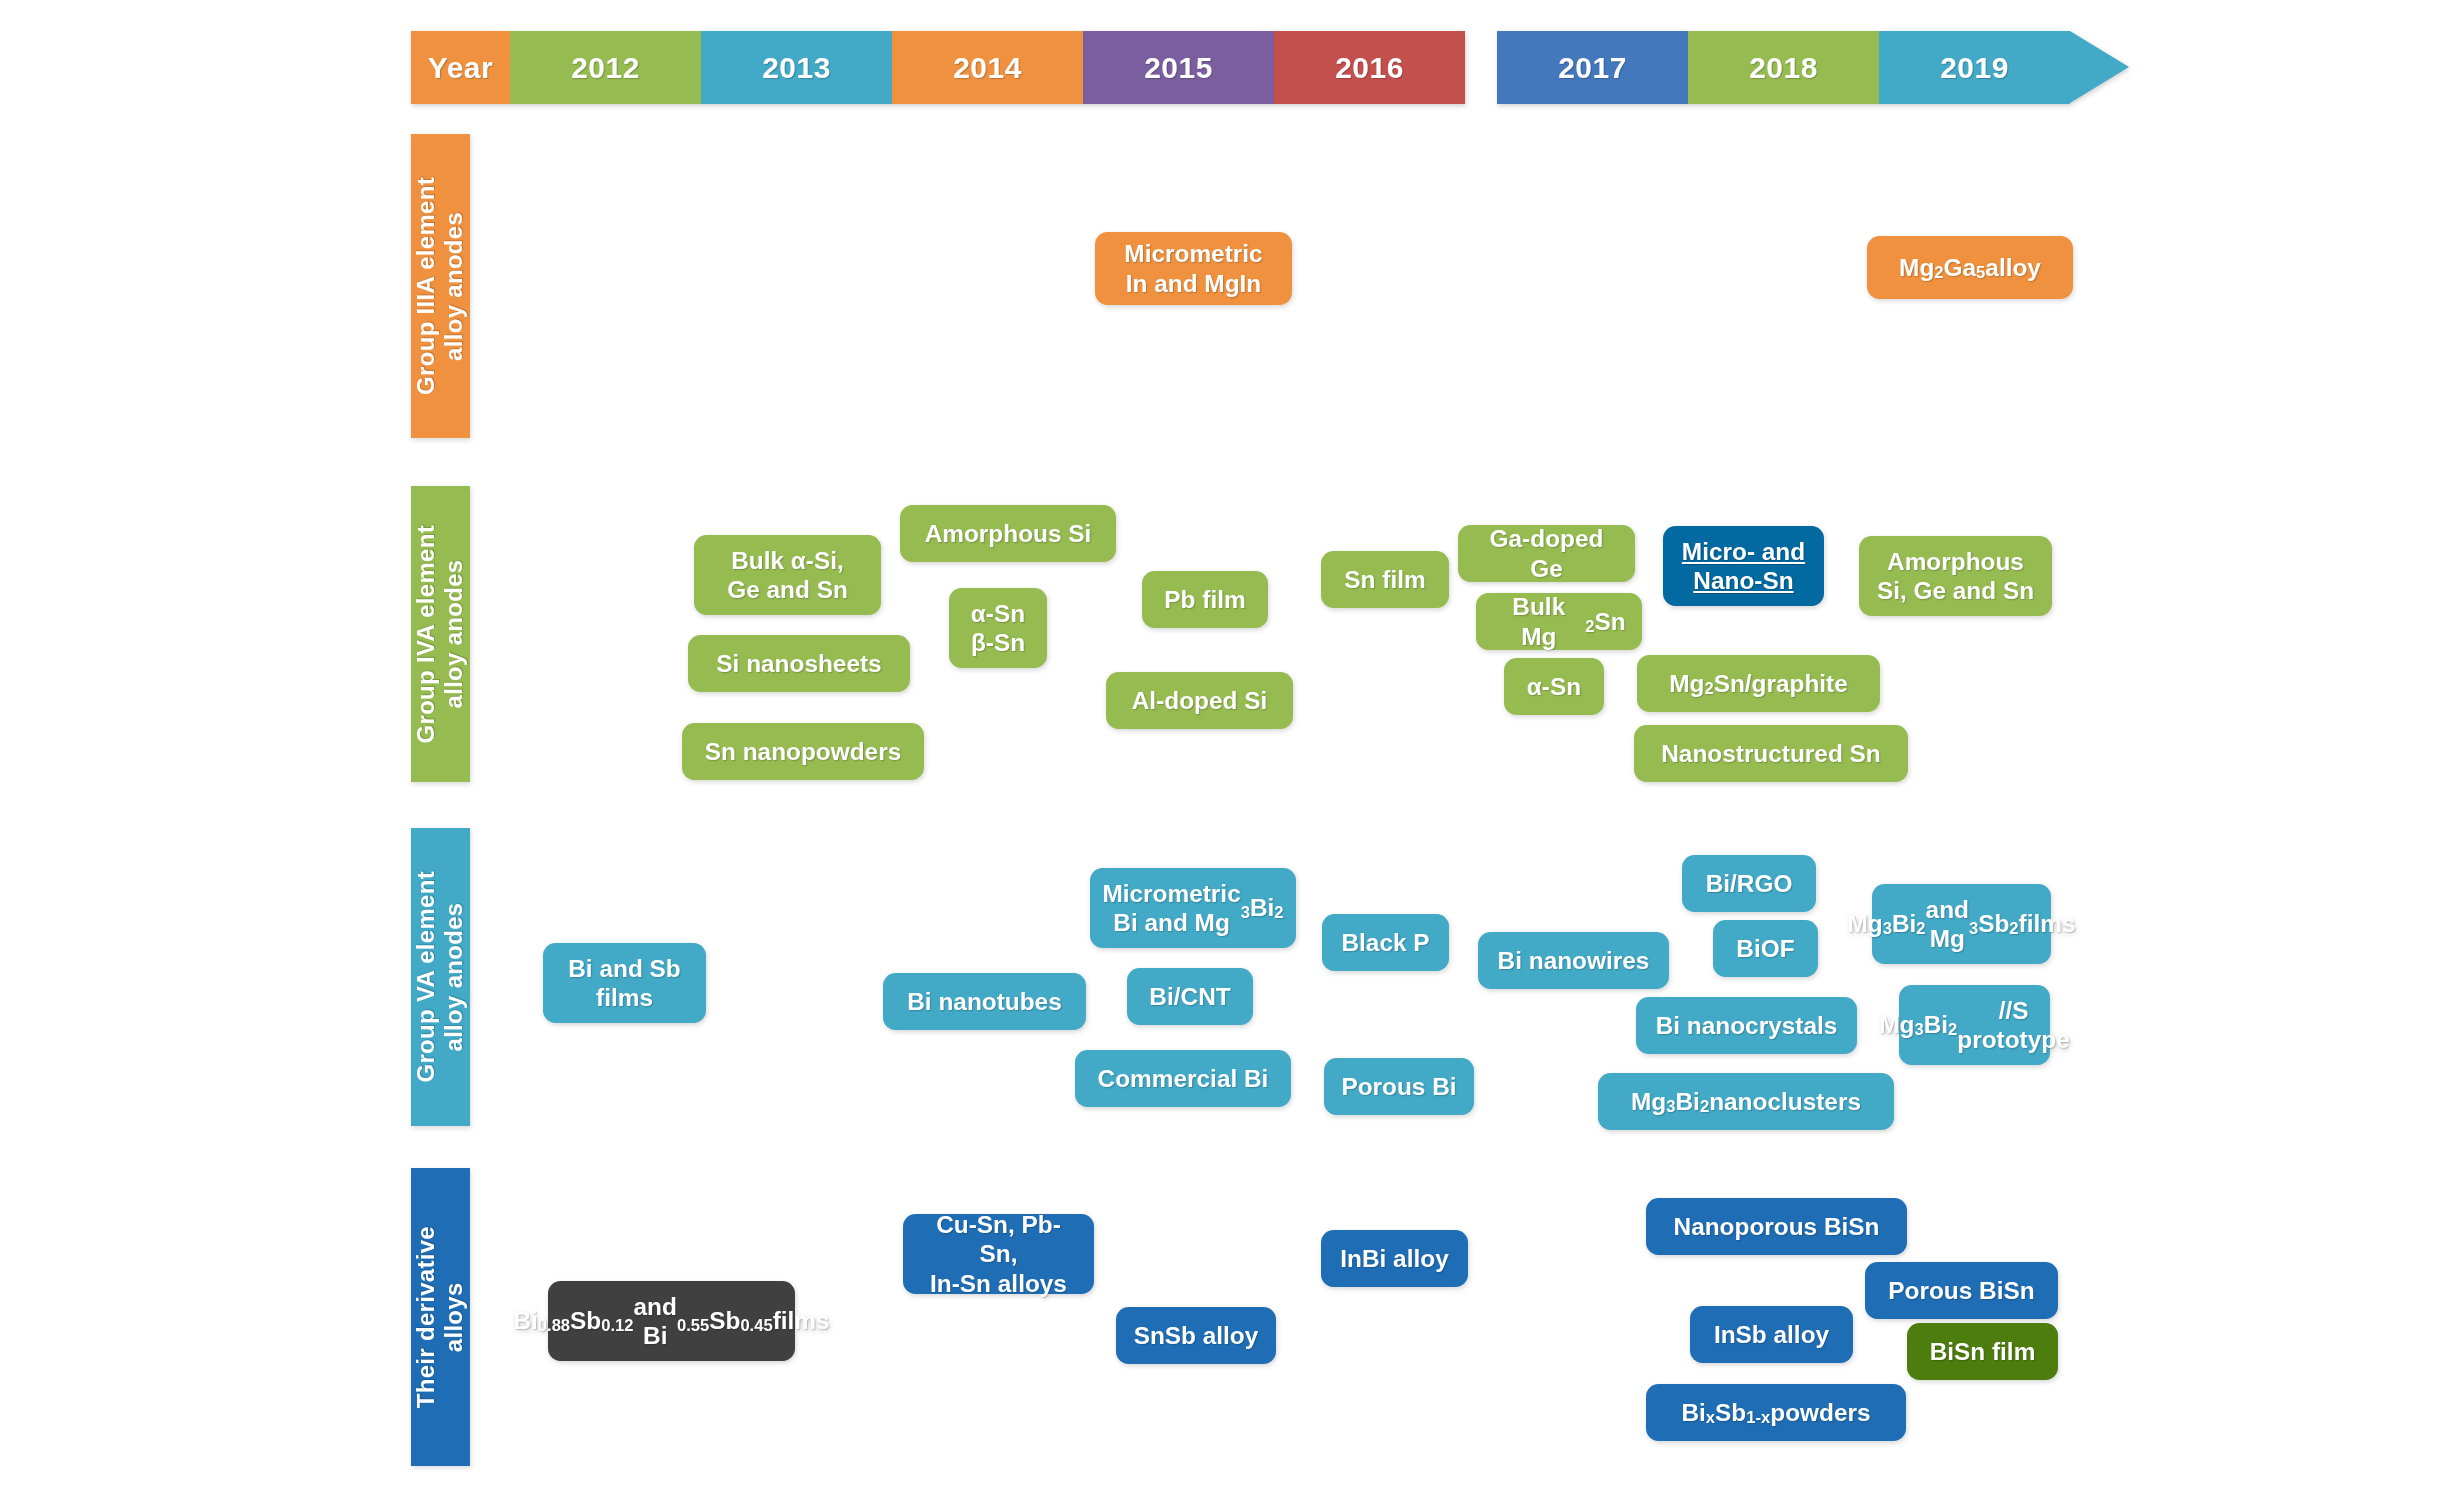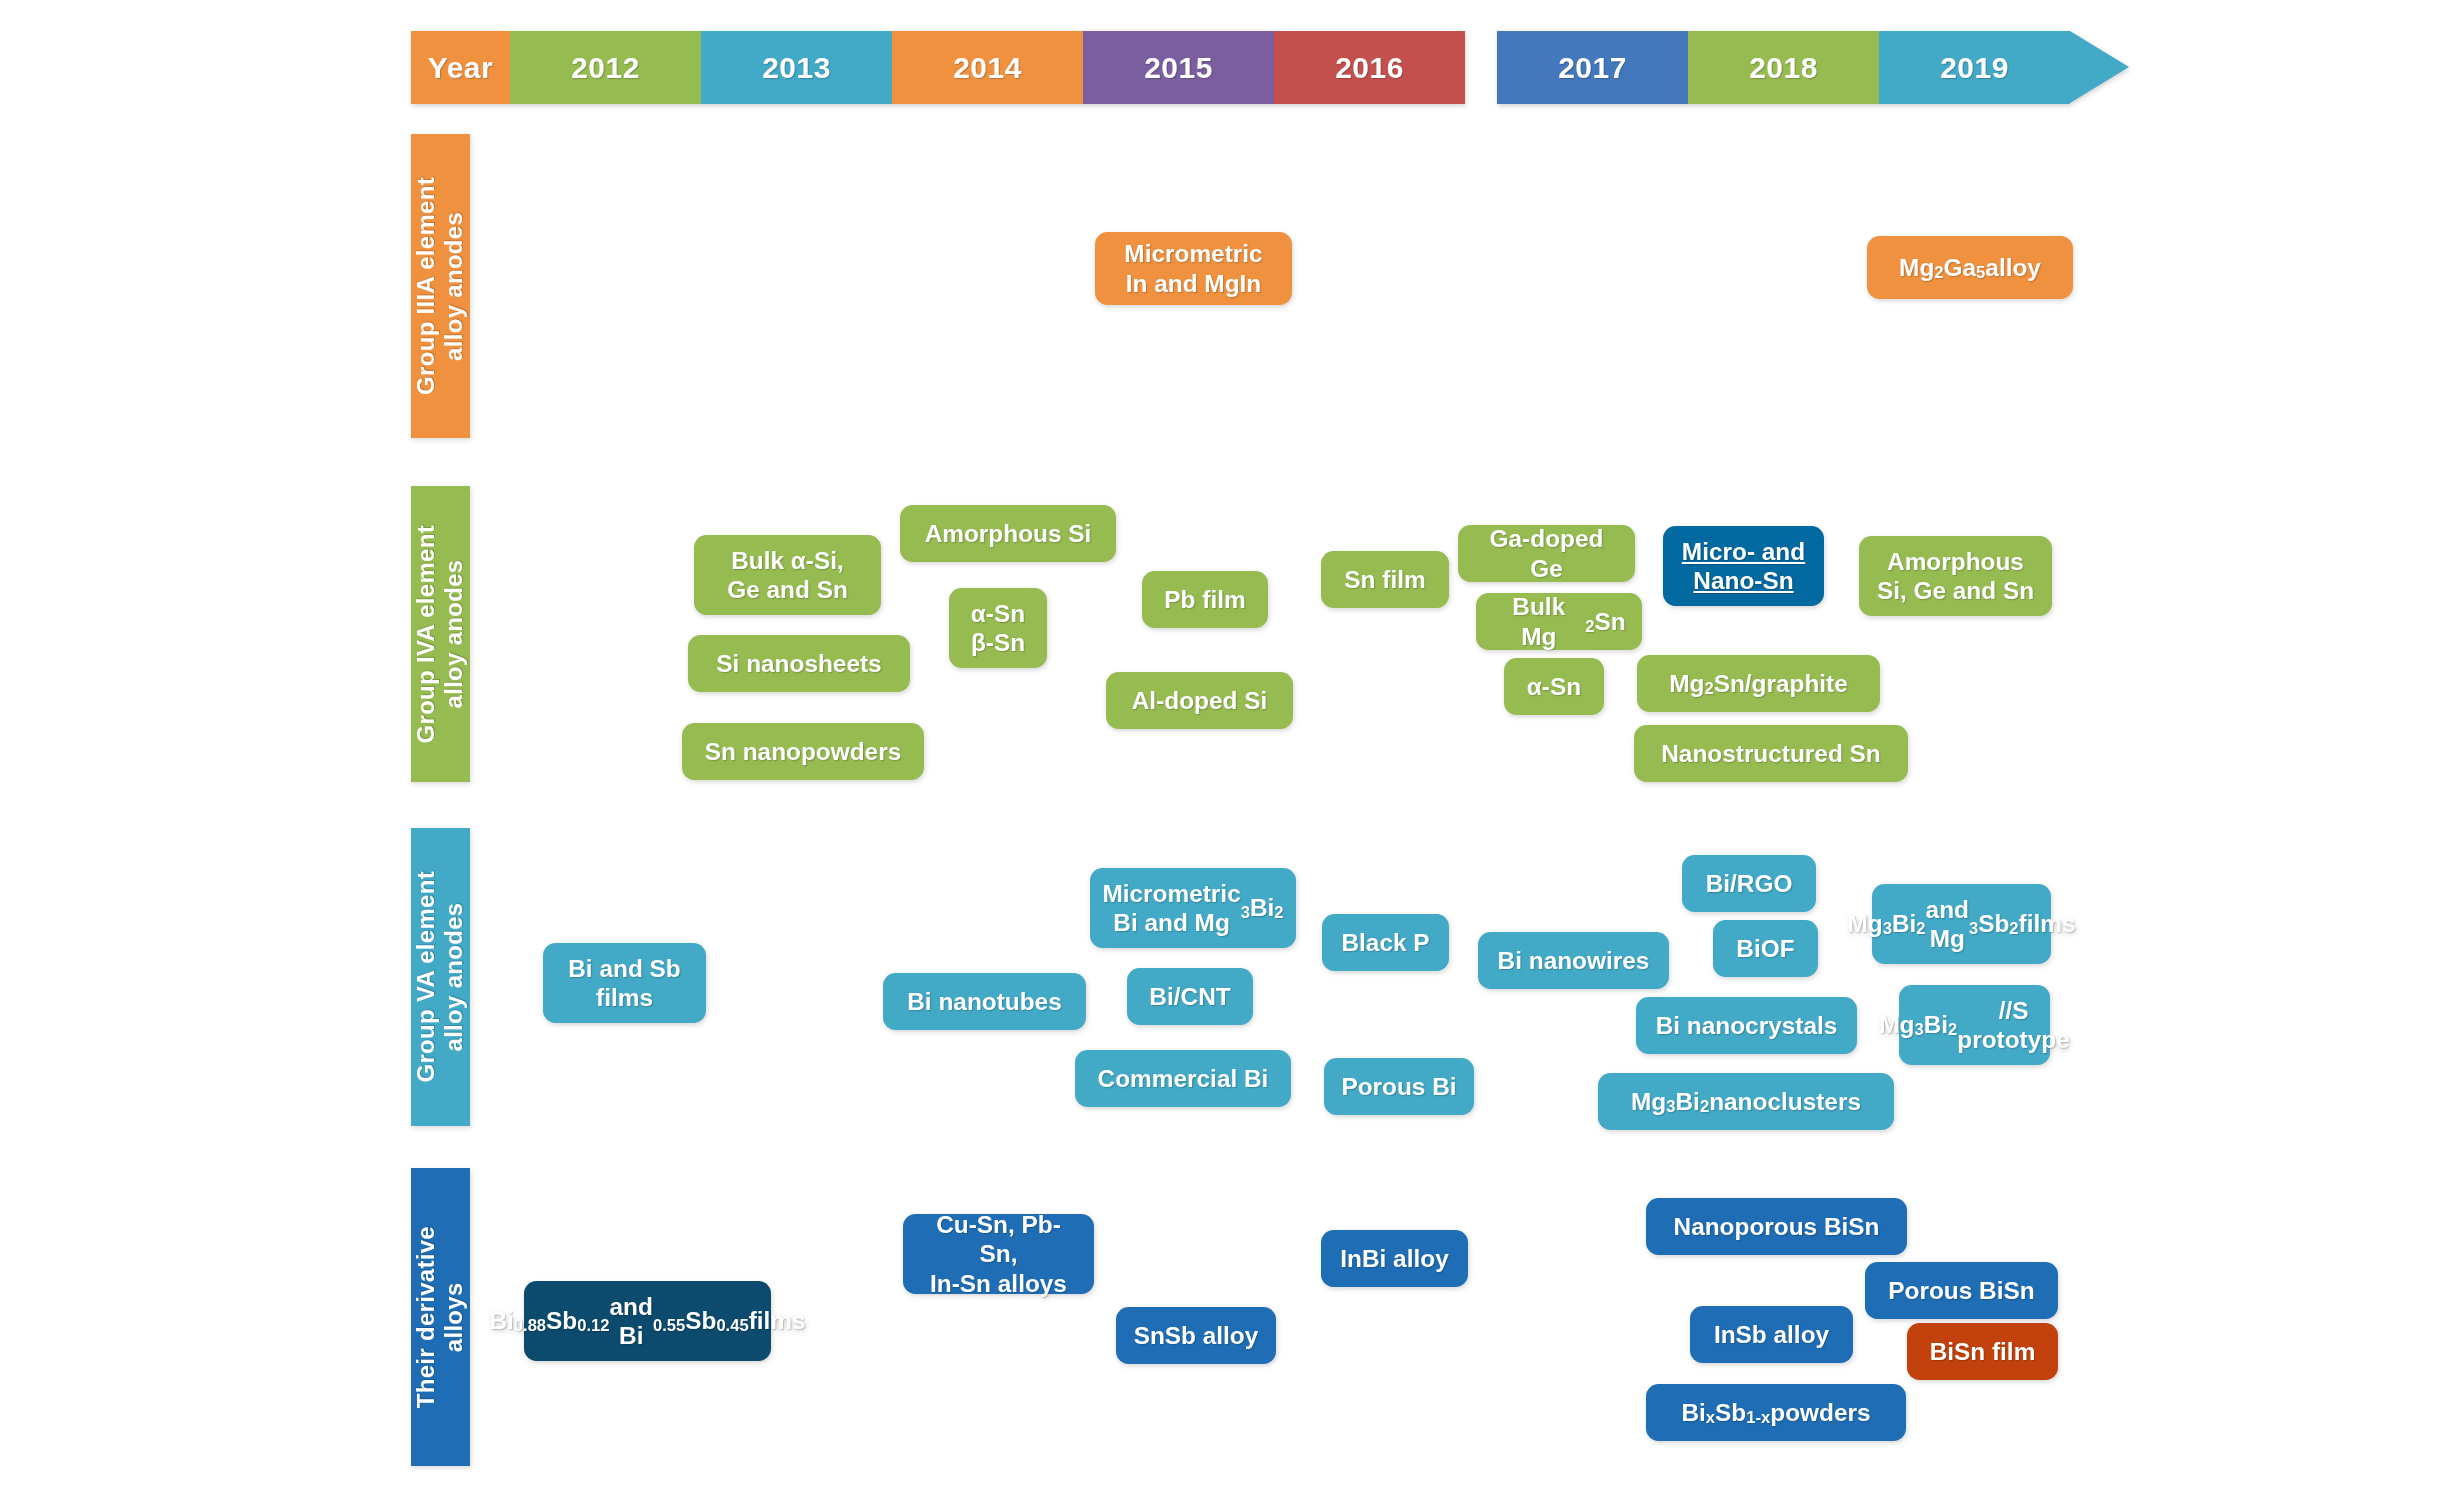--- a/index.html
+++ b/index.html
@@ -160,25 +160,25 @@
       <div class="pill" style="left: 1075px; top: 1050px; width: 216px; height: 57px; background: rgb(66, 169, 199);">Commercial Bi</div>
       <div class="pill" style="left: 1322px; top: 914px; width: 127px; height: 57px; background: rgb(66, 169, 199);">Black P</div>
       <div class="pill" style="left: 1324px; top: 1058px; width: 150px; height: 57px; background: rgb(66, 169, 199);">Porous Bi</div>
       <div class="pill" style="left: 1478px; top: 932px; width: 191px; height: 57px; background: rgb(66, 169, 199);">Bi nanowires</div>
       <div class="pill" style="left: 1598px; top: 1073px; width: 296px; height: 57px; background: rgb(66, 169, 199);">Mg<sub>3</sub>Bi<sub>2</sub> nanoclusters</div>
       <div class="pill" style="left: 1682px; top: 855px; width: 134px; height: 57px; background: rgb(66, 169, 199);">Bi/RGO</div>
       <div class="pill" style="left: 1713px; top: 920px; width: 105px; height: 57px; background: rgb(66, 169, 199);">BiOF</div>
       <div class="pill" style="left: 1636px; top: 997px; width: 221px; height: 57px; background: rgb(66, 169, 199);">Bi nanocrystals</div>
       <div class="pill" style="left: 1872px; top: 884px; width: 179px; height: 80px; background: rgb(66, 169, 199);">Mg<sub>3</sub>Bi<sub>2</sub> and<br>Mg<sub>3</sub>Sb<sub>2</sub> films</div>
       <div class="pill" style="left: 1899px; top: 985px; width: 151px; height: 80px; background: rgb(66, 169, 199);">Mg<sub>3</sub>Bi<sub>2</sub>//S<br>prototype</div>
-      <div class="pill" style="left: 524px; top: 1281px; width: 247px; height: 80px; background: #0c4a6e;">Bi<sub>0.88</sub>Sb<sub>0.12</sub> and<br>Bi<sub>0.55</sub>Sb<sub>0.45</sub> films</div>
+      <div class="pill" style="left: 548px; top: 1281px; width: 247px; height: 80px; background: #404040;">Bi<sub>0.88</sub>Sb<sub>0.12</sub> and<br>Bi<sub>0.55</sub>Sb<sub>0.45</sub> films</div>
       <div class="pill" style="left: 903px; top: 1214px; width: 191px; height: 80px; background: rgb(31, 110, 181);">Cu-Sn, Pb-Sn,<br>In-Sn alloys</div>
       <div class="pill" style="left: 1116px; top: 1307px; width: 160px; height: 57px; background: rgb(31, 110, 181);">SnSb alloy</div>
       <div class="pill" style="left: 1321px; top: 1230px; width: 147px; height: 57px; background: rgb(31, 110, 181);">InBi alloy</div>
       <div class="pill" style="left: 1646px; top: 1198px; width: 261px; height: 57px; background: rgb(31, 110, 181);">Nanoporous BiSn</div>
       <div class="pill" style="left: 1690px; top: 1306px; width: 163px; height: 57px; background: rgb(31, 110, 181);">InSb alloy</div>
       <div class="pill" style="left: 1646px; top: 1384px; width: 260px; height: 57px; background: rgb(31, 110, 181);">Bi<sub>x</sub>Sb<sub>1-x</sub> powders</div>
       <div class="pill" style="left: 1865px; top: 1262px; width: 193px; height: 57px; background: rgb(31, 110, 181);">Porous BiSn</div>
-      <div class="pill" style="left: 1907px; top: 1323px; width: 151px; height: 57px; background: #c2410c;">BiSn film</div>
+      <div class="pill" style="left: 1907px; top: 1323px; width: 151px; height: 57px; background: #4d7c0f;">BiSn film</div>
     </div>
 
 </div>
 
 
 </body></html>

